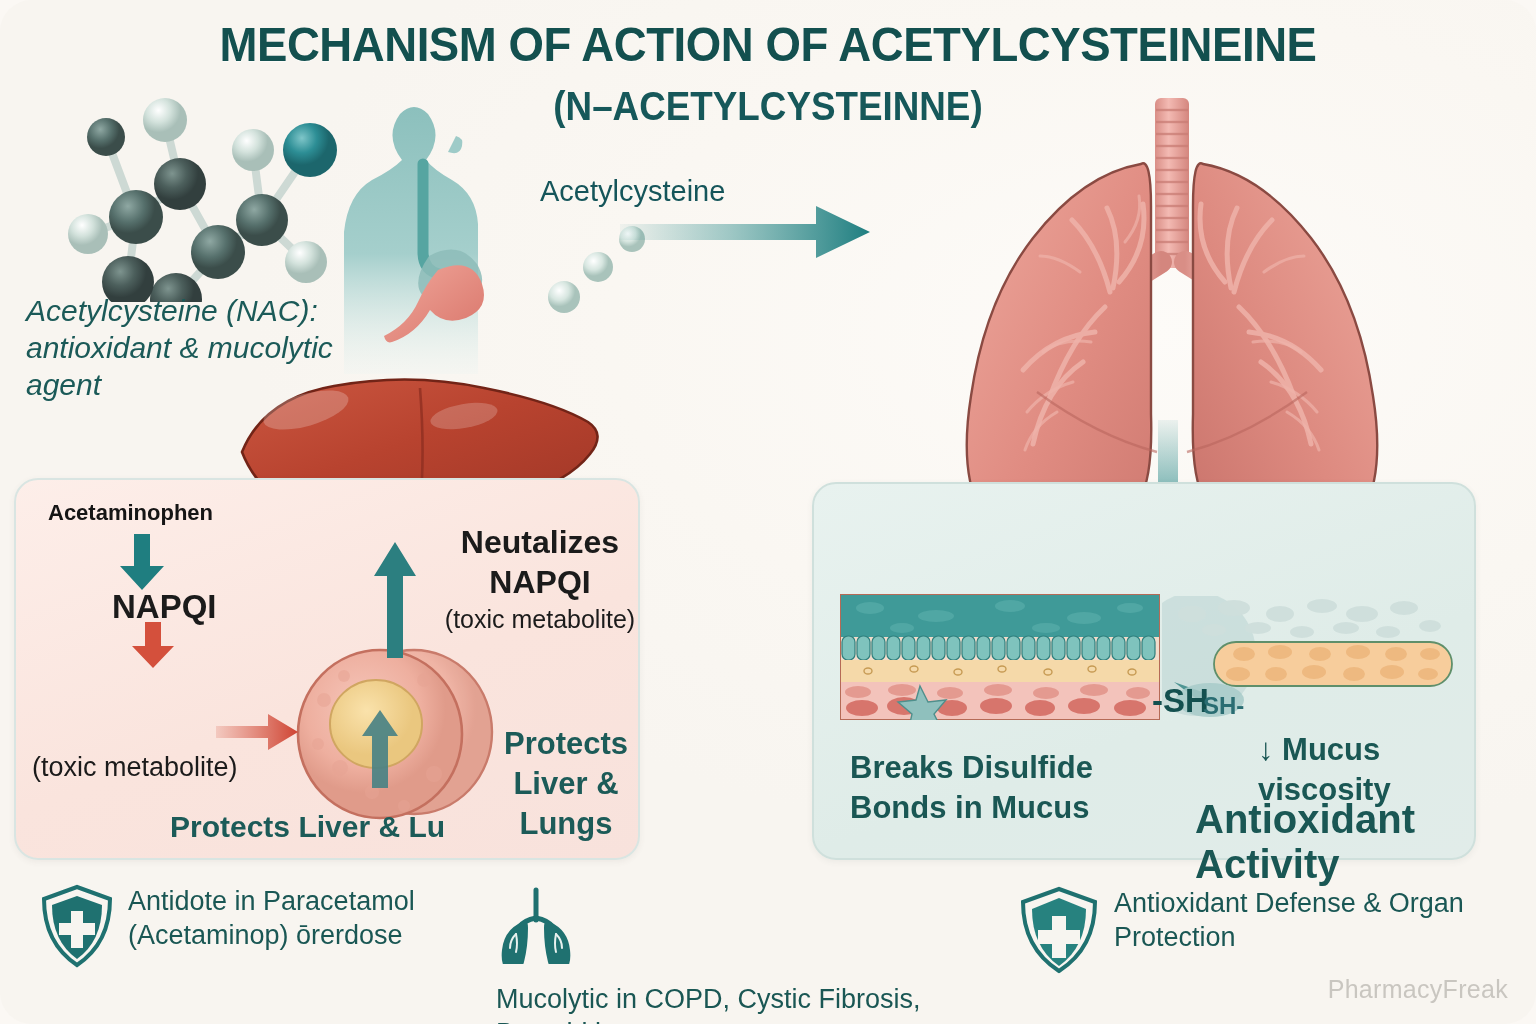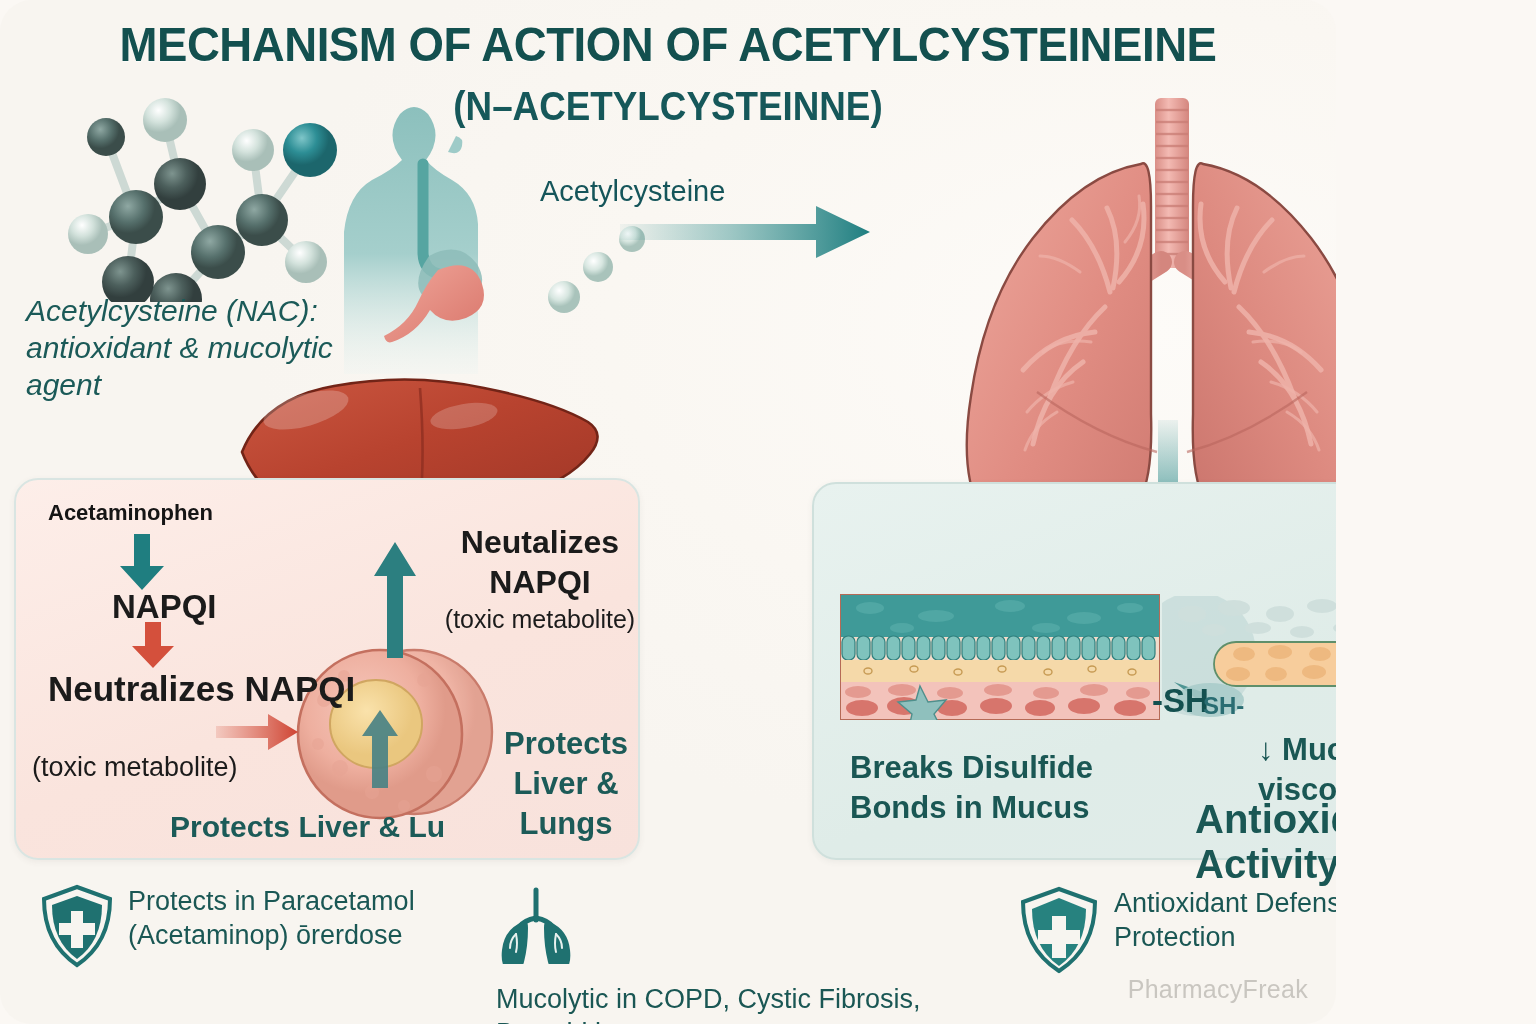--- a/index.html
+++ b/index.html
@@ -4,21 +4,21 @@
 <title>Mechanism of Action of Acetylcysteine</title>
 <style>
   html,body{margin:0;padding:0;}
   body{
     width:1536px;height:1024px;
     background:#fbf8f4;
     font-family:"Liberation Sans","DejaVu Sans",sans-serif;
     overflow:hidden;
     position:relative;
   }
-  #stage{position:relative;width:1336px;height:1024px;overflow:hidden;
+  #stage{position:relative;width:1536px;height:1024px;overflow:hidden;
     background:
       radial-gradient(ellipse 900px 520px at 1150px 330px, #fdfbf8 0%, #faf7f2 60%, #f8f5f0 100%),
       linear-gradient(180deg,#fcfaf6 0%,#f9f6f1 100%);
     border-radius: 32px;
   }
 
   
   .title{
     position:absolute;left:0;right:0;top:16px;text-align:center;
     font-family:"Liberation Sans","DejaVu Sans",sans-serif;
@@ -481,42 +481,41 @@
     </linearGradient>
       </defs>
     <path d="M0,14 L52,14 L52,2 L82,20 L52,38 L52,26 L0,26 Z" fill="url(#rArr)"></path>
   </svg>
   <svg style="position:absolute;left:372px;top:540px;width:46px;height:120px;">
     <path d="M15,118 L15,36 L2,36 L23,2 L44,36 L31,36 L31,118 Z" fill="#2c7f80"></path>
   </svg>
 
   <div class="tx l-acetaminophen">Acetaminophen</div>
   <div class="tx l-napqi1">NAPQI</div>
-  <div class="tx l-neutralizes1">Neutralizes NAPQI</div>
   <div class="tx l-toxic1">(toxic metabolite)</div>
   <div class="tx l-neut2">Neutalizes NAPQI</div>
   <div class="tx l-toxic2">(toxic metabolite)</div>
   <div class="tx l-protect-ll">Protects Liver &amp; Lungs</div>
   <div class="tx l-protect-lu">Protects Liver &amp; Lu</div>
 
   <div class="tx r-sh1">-SH</div>
   <div class="tx r-sh2">SH-</div>
   <div class="tx r-breaks">Breaks Disulfide Bonds in Mucus</div>
   <div class="tx r-mucus">↓ Mucus viscosity</div>
   <div class="tx r-antiox">Antioxidant Activity</div>
 
   <div class="foot f1">
     <span>
       <svg width="74" height="84" viewBox="0 0 74 84">
         <path d="M37,3 L70,15 q0,44 -33,66 Q4,59 4,15 Z" fill="none" stroke="#1f7170" stroke-width="4"></path>
         <path d="M37,12 L62,21 q0,36 -25,54 Q12,57 12,21 Z" fill="#1f7170"></path>
         <path d="M31,27 h12 v12 h12 v12 h-12 v13 h-12 v-13 h-12 v-12 h12 Z" fill="#f7f5f0"></path>
       </svg>
     </span>
-    <span class="foot-txt">Protects in Paracetamol (Acetaminop) ōrerdose</span>
+    <span class="foot-txt">Antidote in Paracetamol (Acetaminop) ōrerdose</span>
   </div>
 
   <div class="foot f2">
     <span>
       <svg width="80" height="78" viewBox="0 0 80 78">
         <path d="M40,4 L40,34" stroke="#1f7170" stroke-width="5" stroke-linecap="round"></path>
         <path d="M40,32 q-12,2 -18,10" stroke="#1f7170" stroke-width="5" fill="none" stroke-linecap="round"></path>
         <path d="M40,32 q12,2 18,10" stroke="#1f7170" stroke-width="5" fill="none" stroke-linecap="round"></path>
         <path d="M26,36 q-18,8 -20,28 q-2,18 8,22 q10,4 14,-10 q4,-16 4,-34 q0,-10 -6,-6 Z" fill="#1f7170"></path>
         <path d="M54,36 q18,8 20,28 q2,18 -8,22 q-10,4 -14,-10 q-4,-16 -4,-34 q0,-10 6,-6 Z" fill="#1f7170"></path>

